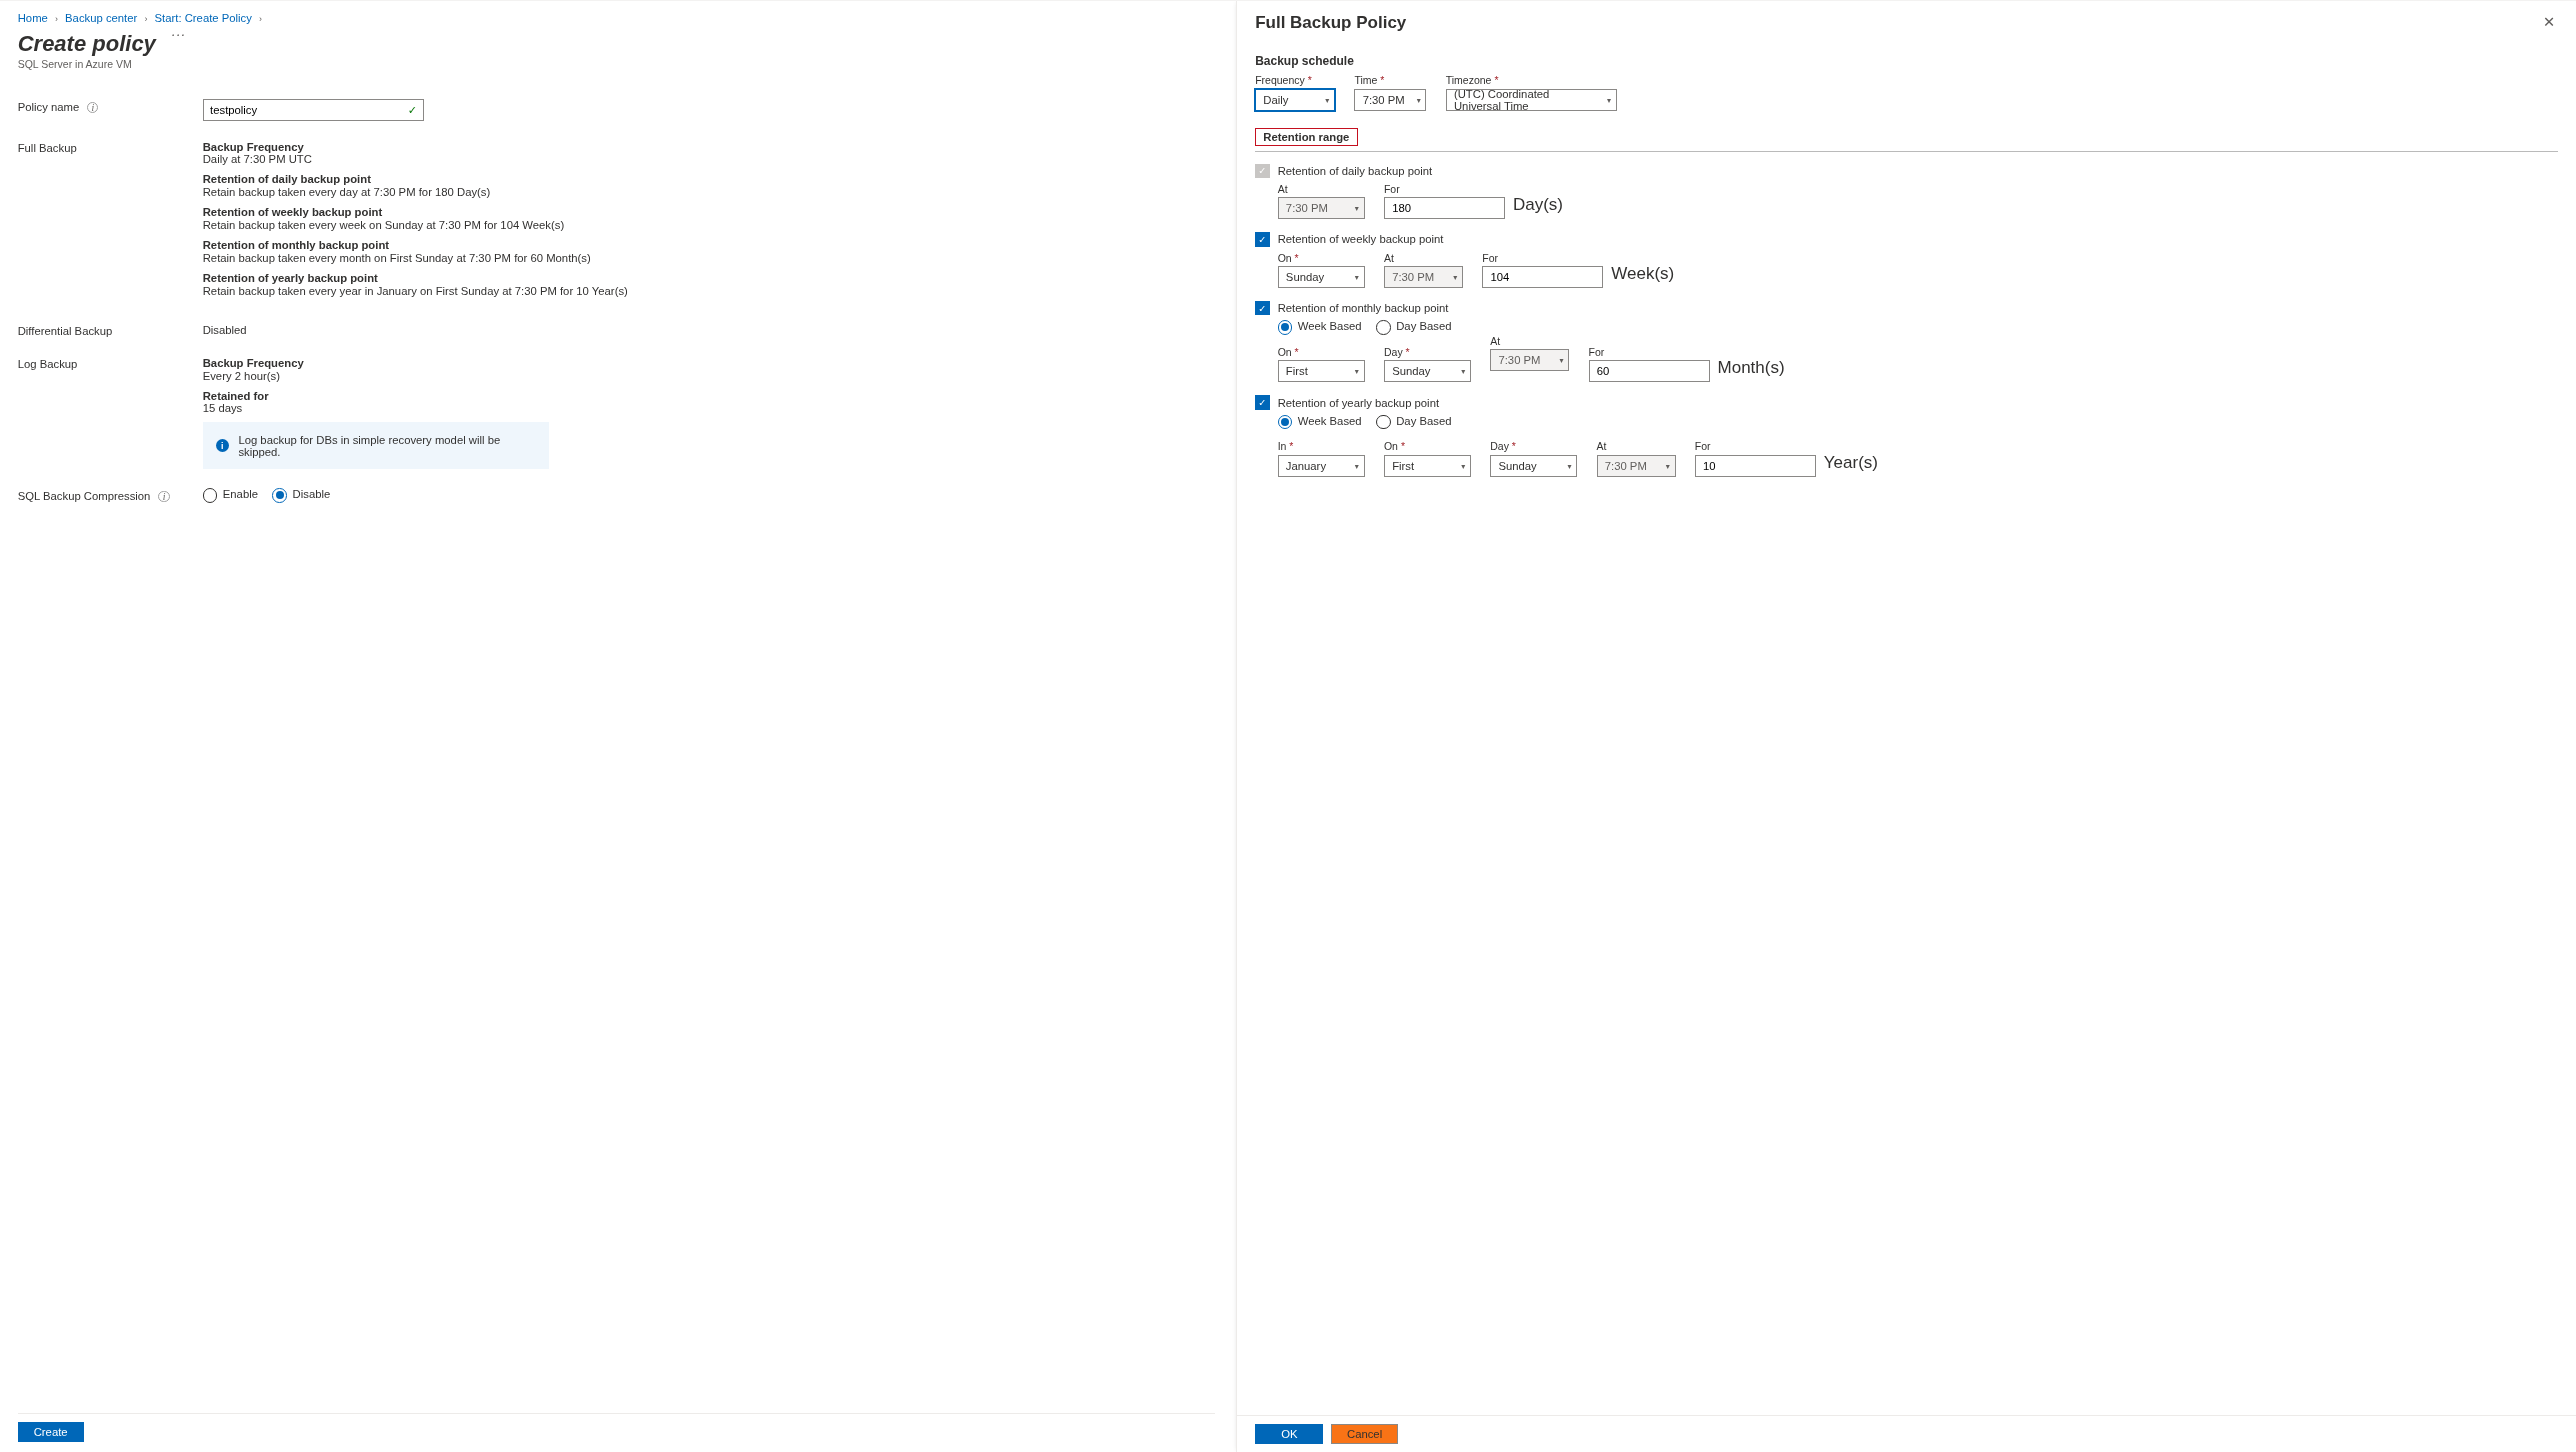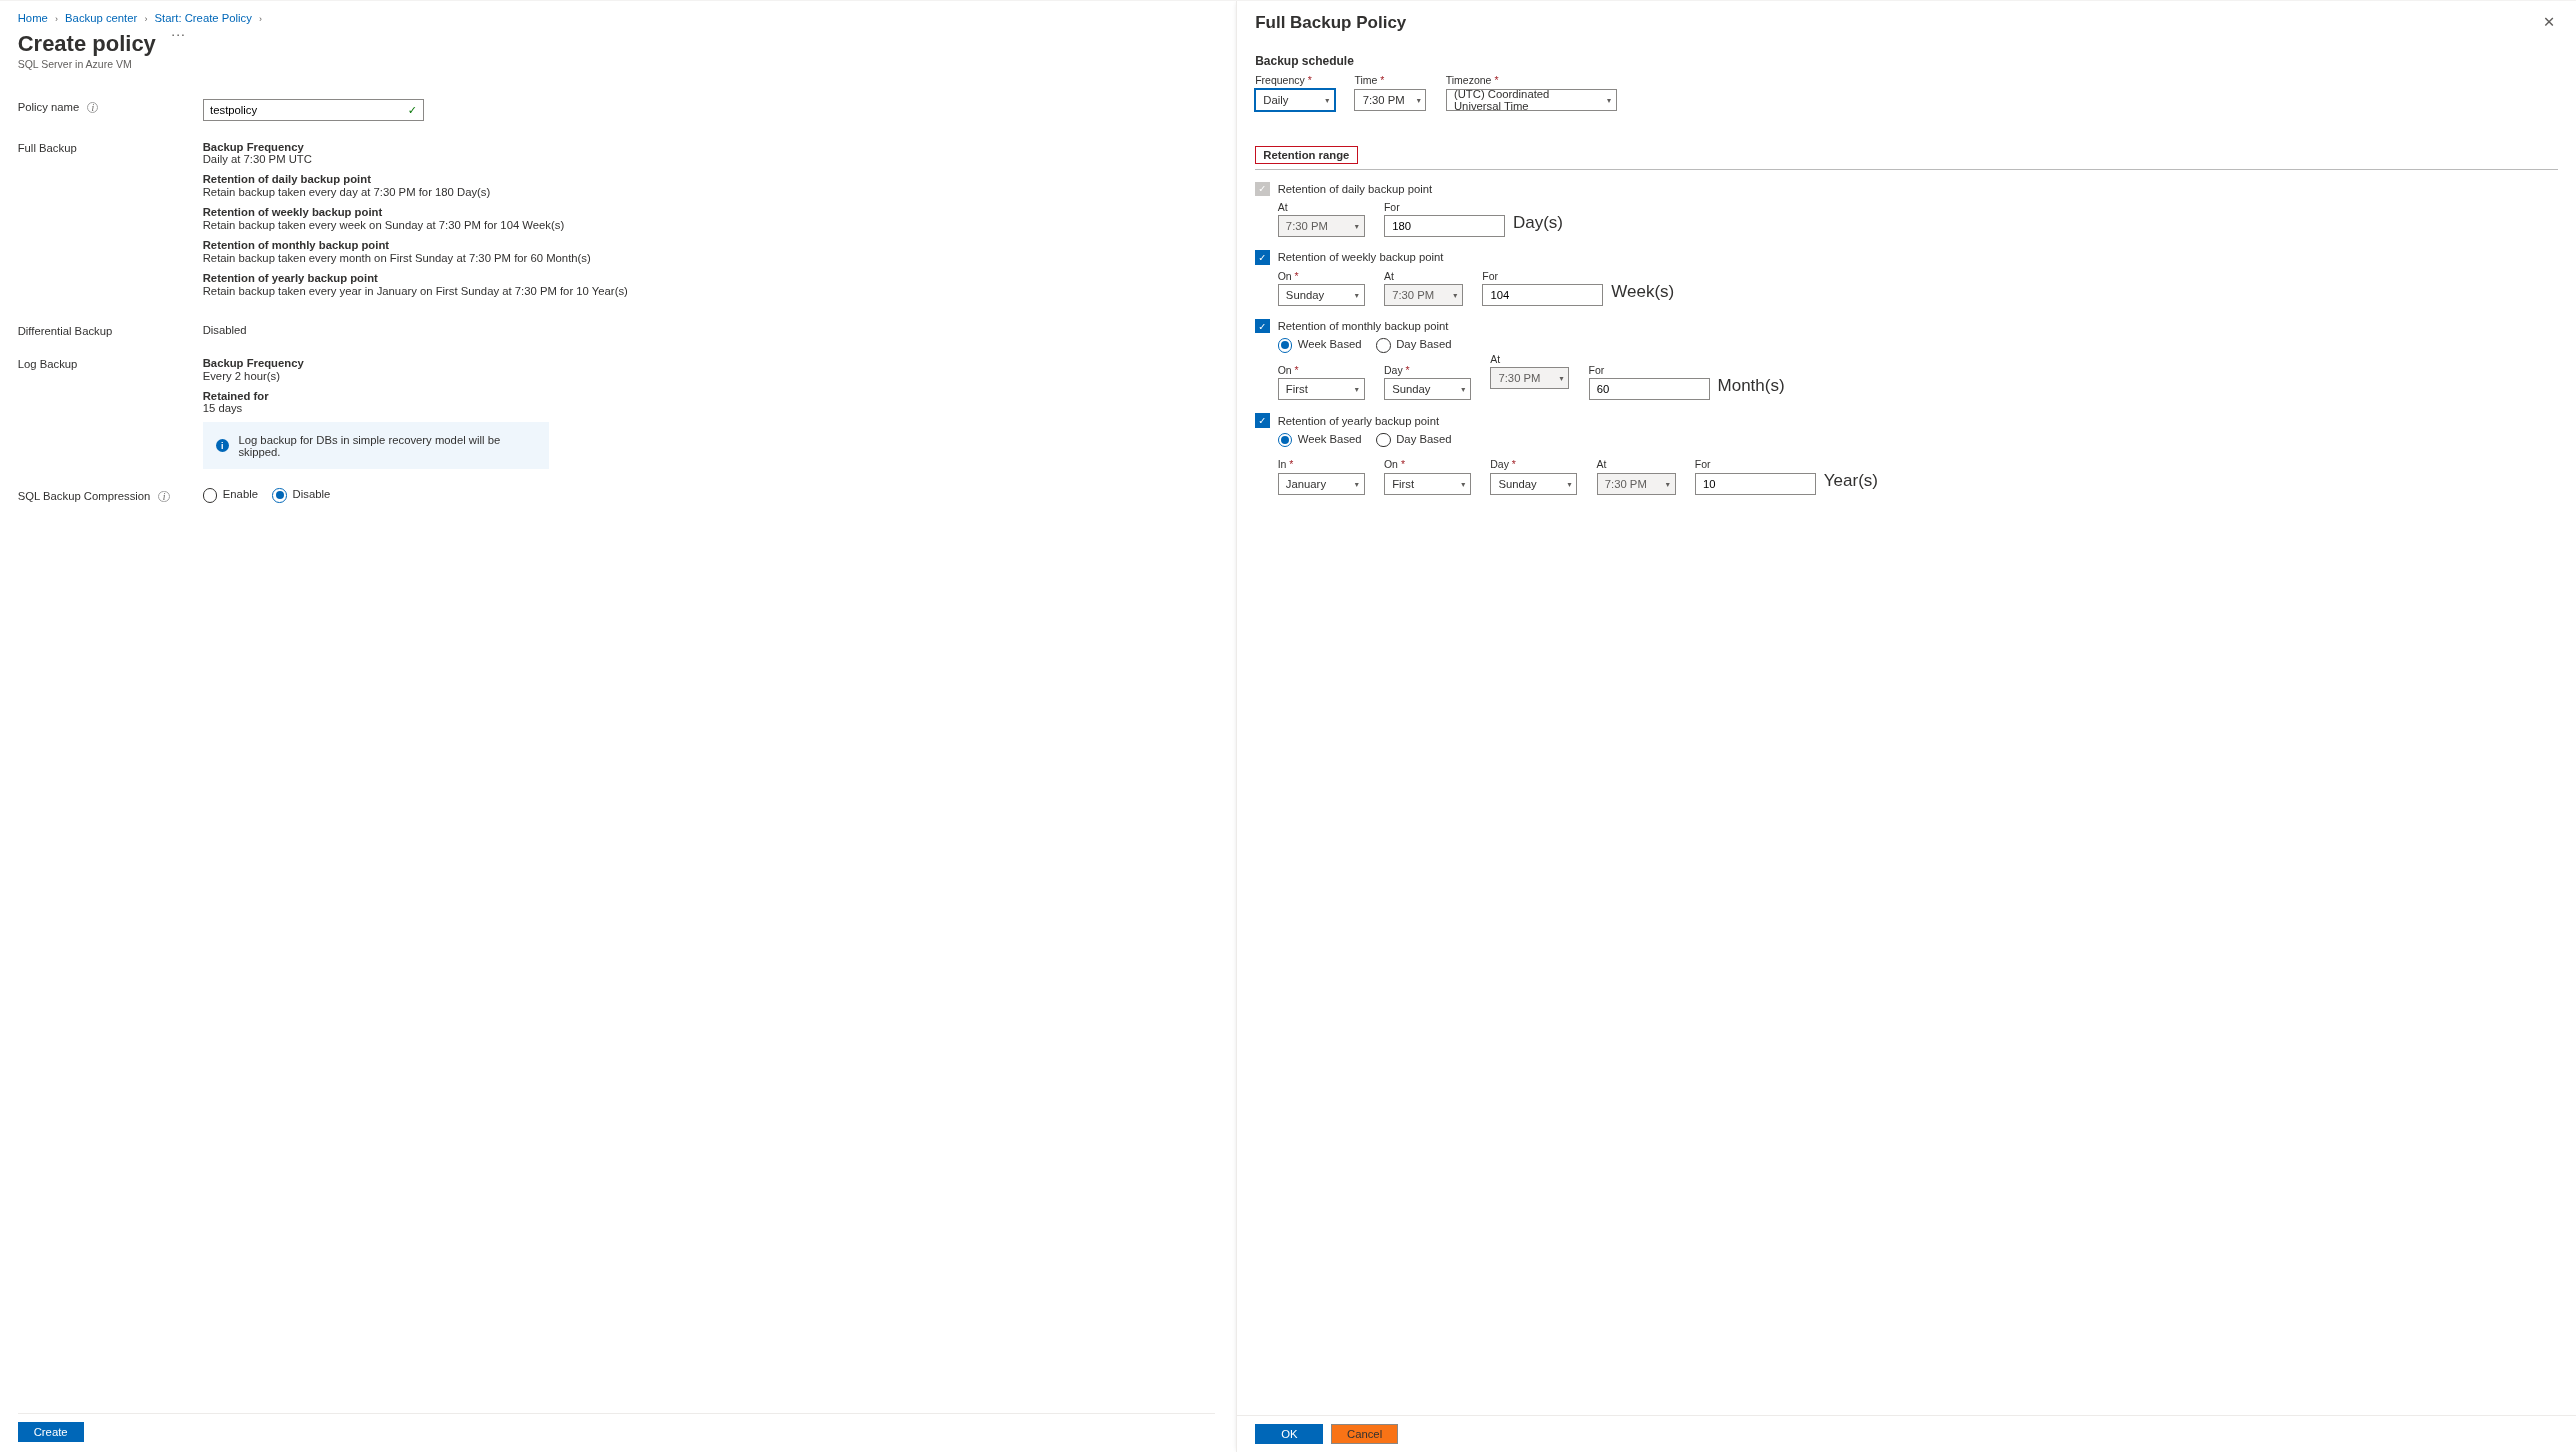--- a/index.html
+++ b/index.html
@@ -7,21 +7,21 @@
   body { display: flex; flex-direction: column; height: 100vh; overflow: hidden; }
 
   .main { flex: 1; display: flex; overflow: hidden; border-top: 0.8px solid #f3f2f1; }
 
   
   .left { flex: 0 0 48%; padding: 9.7px 21px 9.7px 17.7px; overflow-y: auto; display:flex; flex-direction:column; }
   .breadcrumb { padding: 1.6px 0 4.8px 0; font-size: 11.3px; }
   .breadcrumb a { color: #0067b8; text-decoration: none; cursor: pointer; }
   .breadcrumb span.sep { color: #605e5c; padding: 0 4px; font-size: 8.9px; }
   h1.page-title { font-size: 22px; font-weight: 600; margin: 1.6px 0 0 0; display: inline-block; }
-  .title-row { display:flex; align-items:flex-start; gap:15px; }
+  .title-row { display:flex; align-items:flex-start; gap:15px;font-style:italic; }
   .more-dots { font-size: 14.5px; color: #605e5c; cursor: pointer; position:relative; top:-3.2px; }
   .subtitle { font-size: 10.5px; color: #605e5c; margin-top: 1.6px; }
 
   .form-area { margin-top: 29px; flex:1; }
   .row { display: flex; margin-bottom: 19.3px; }
   .row .lbl { flex: 0 0 185px; font-size: 11.3px; padding-top: 1.6px; }
   .row .lbl .info-icon { margin-left:4.8px; color:#605e5c; font-size:9.7px; border:0.8px solid #a0a0a0; border-radius:50%; width:11.3px; height:11.3px; display:inline-flex; align-items:center; justify-content:center; font-style:italic; font-family:serif; cursor:default;}
   .row .val { flex: 1; }
 
   .text-input {
@@ -75,21 +75,21 @@
     padding:0 19.3px 0 7.2px; font:inherit; position:relative; cursor:pointer; min-width:72px;
   }
   .select-box.disabled { background:#f3f2f1; color:#605e5c; cursor:default; }
   .select-box.active { border-color:#0067b8; outline:0.8px solid #0067b8; }
   .select-box .chev { position:absolute; right:4.8px; top:50%; transform:translateY(-50%); font-size:8px; color:#605e5c; }
   .num-input {
     height:22px; width:121px; border:0.8px solid #8a8886; padding:0 7.2px; font:inherit;
   }
 
   .retention-hdr {
-    border:1.6px solid #c50f1f; display:inline-block; padding:2.4px 7.2px; font-weight:600; font-size:11.3px; margin-top:22px;
+    border:1.6px solid #c50f1f; display:inline-block; padding:2.4px 7.2px; font-weight:600; font-size:11.3px; margin-top:4px;
   }
   .ret-divider { border-bottom:0.8px solid #bababa; margin:4.8px 0 11.3px 0; }
 
   .check-row { display:flex; align-items:center; gap:8px; margin-bottom:4.8px; }
   .chk { width:14.5px; height:14.5px; border:0.8px solid #605e5c; display:inline-flex; align-items:center; justify-content:center; cursor:pointer; flex-shrink:0; }
   .chk.on { background:#0067b8; border-color:#0067b8; color:#fff; font-size:9.7px; }
   .chk.on-disabled { background:#c8c6c4; border-color:#c8c6c4; color:#fff; font-size:9.7px; cursor:default;}
   .chk .tick::before { content:"✓"; }
 
   .indent { margin-left:22.5px; margin-bottom:13px; }

